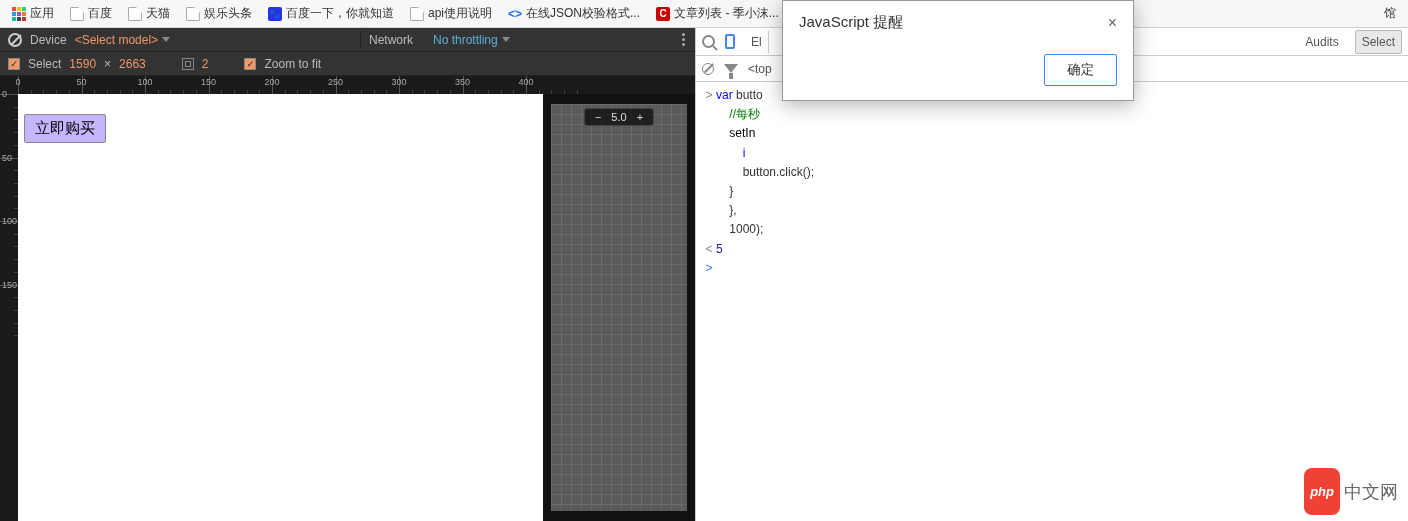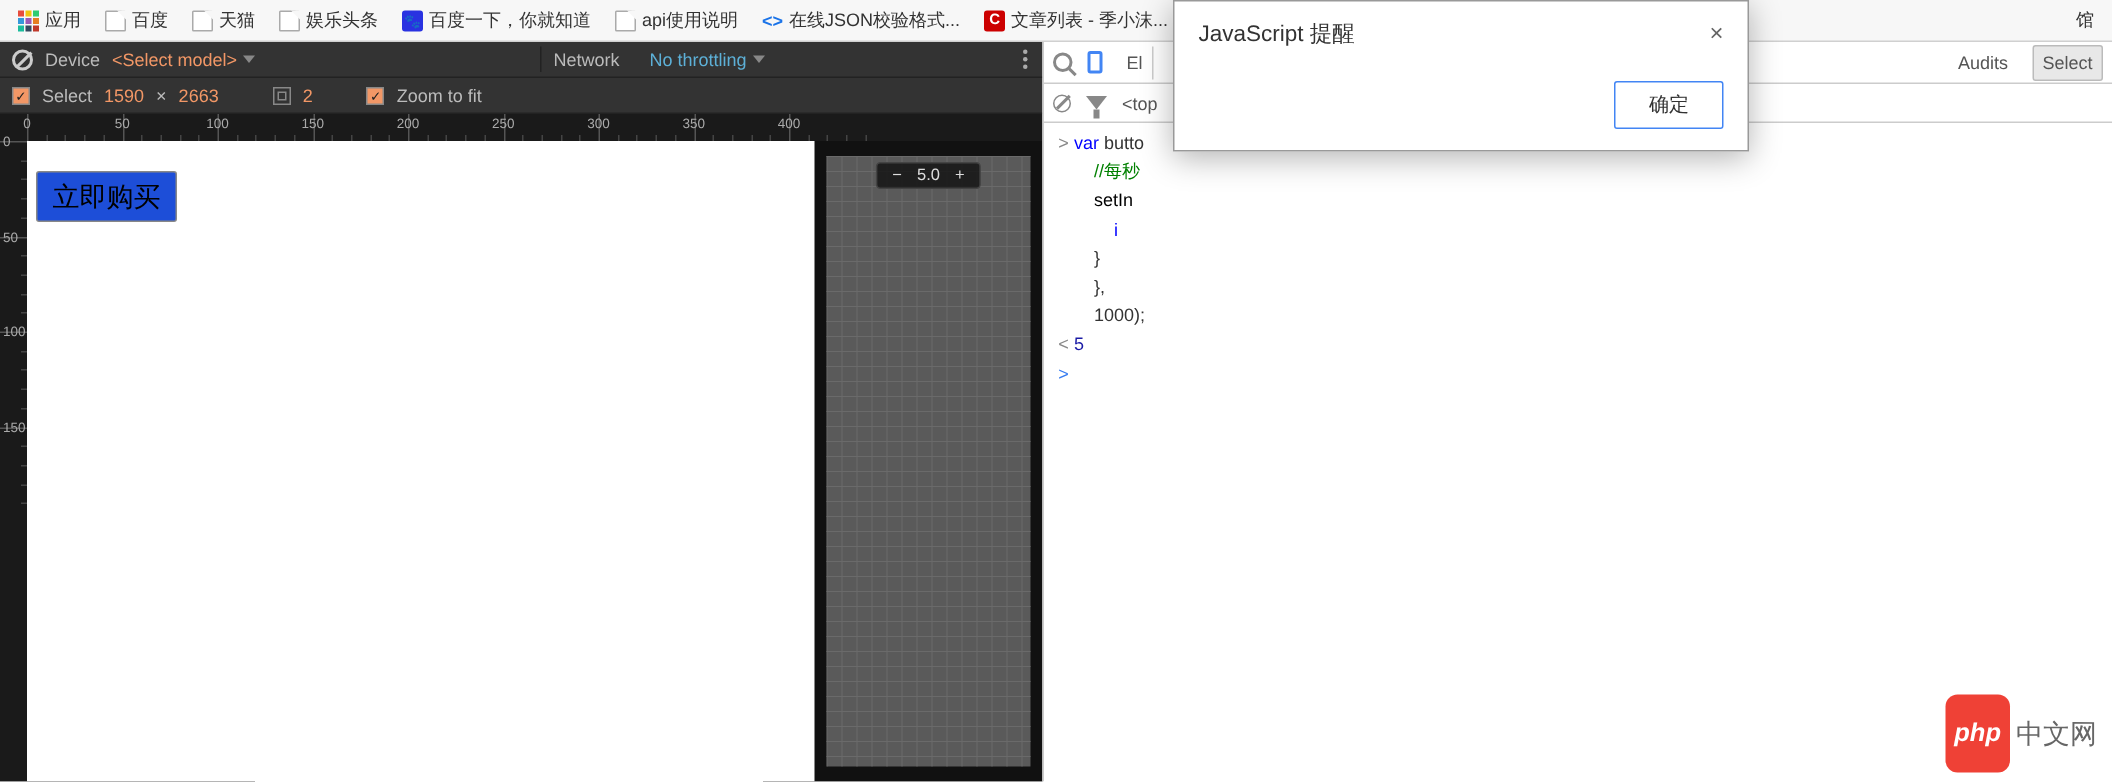--- a/index.html
+++ b/index.html
@@ -47,21 +47,21 @@
   .h-ruler .minor { position:absolute; bottom:0; height:4px; width:1px; background:#444; }
   .v-ruler { position:absolute; top:66px; left:0; width:18px; bottom:0; background:#1a1a1a; }
   .v-ruler .tick { position:absolute; left:0; right:0; height:1px; background:#555; }
   .v-ruler .tick-lbl { position:absolute; left:2px; font-size:9px; color:#aaa; transform:translateY(-50%); }
   .v-ruler .minor { position:absolute; right:0; width:4px; height:1px; background:#444; }
   
   
   .page-area { position:absolute; top:66px; left:18px; right:0; bottom:0; background:#111; display:flex; }
   .page-white { width:525px; background:#fff; padding:20px 6px; }
   .yellow-h { background:yellow; font-size:28px; font-family:"SimSun",serif; padding:2px 4px; margin-bottom:30px; }
-  .buy-btn { font-size:18px; font-family:Liberation Serif, serif; padding:4px 10px; background:#1d4ed8; border:1px solid #888; border-radius:2px; cursor:pointer; }
+  .buy-btn { font-size:15px; font-family:Liberation Serif, serif; padding:4px 10px; background:#c4b5fd; border:1px solid #888; border-radius:2px; cursor:pointer; }
   .grid-zone { flex:1; background-color:#5a5a5a; background-image:linear-gradient(#6a6a6a 1px,transparent 1px),linear-gradient(90deg,#6a6a6a 1px,transparent 1px); background-size:10px 10px; position:relative; margin:10px 8px; }
   .zoom-ctrls { position:absolute; top:4px; left:50%; transform:translateX(-50%); display:flex; align-items:center; gap:6px; background:rgba(20,20,20,0.85); border:1px solid #444; border-radius:3px; padding:2px 6px; color:#ddd; font-size:11px; }
   .zoom-ctrls .btn { cursor:pointer; padding:0 4px; }
 
   
   .dev-right { flex:1; background:#fff; position:relative; border-left:1px solid #ccc; }
   .dr-toolbar { height:28px; border-bottom:1px solid #ccc; display:flex; align-items:center; padding:0 6px; gap:10px; }
   .mag-icon { width:13px;height:13px;border:2px solid #888;border-radius:50%;position:relative; }
   .mag-icon::after{content:"";position:absolute;width:2px;height:6px;background:#888;bottom:-5px;right:-3px;transform:rotate(-45deg);}
   .phone-icon { width:10px;height:15px;border:2px solid #4285f4;border-radius:2px;position:relative; }
@@ -75,30 +75,30 @@
   
   .console-body { font-family:Consolas,Monaco,monospace; font-size:12px; padding:4px 0; line-height:1.6; }
   .cline { display:flex; padding:0 6px; }
   .gutter { width:14px; color:#888; flex-shrink:0; text-align:center; }
   .code { white-space:pre; }
   .kw { color:#0000ff; }
   .cmt { color:#008000; }
   .fn { color:#000; }
   
   
-  .alert-backdrop { position:absolute; top:0; left:782px; width:384px; background:#fff; border:1px solid #999; box-shadow:0 4px 20px rgba(0,0,0,0.3); z-index:100; }
+  .alert-backdrop { position:absolute; top:0; left:782px; width:352px; background:#fff; border:1px solid #999; box-shadow:0 4px 20px rgba(0,0,0,0.3); z-index:100; }
   .alert-title { display:flex; justify-content:space-between; align-items:center; padding:12px 16px; font-size:15px; }
   .alert-close { cursor:pointer; color:#666; font-size:16px; }
   .alert-msg { padding:4px 16px 20px 16px; color:#555; }
   .alert-actions { display:flex; justify-content:flex-end; padding:10px 16px 14px; }
   .alert-ok { padding:6px 22px; background:#fff; border:1px solid #4285f4; color:#333; cursor:pointer; border-radius:2px; }
 
   
   .watermark { position:absolute; bottom:6px; right:10px; display:flex; align-items:center; gap:4px; font-size:18px; color:#666; z-index:50;}
-  .wm-badge { background:#ef4136; color:#fff; font-style:italic; font-weight:bold; padding:16px 6px; border-radius:8px; font-size:17px;}
+  .wm-badge { background:#ef4136; color:#fff; font-style:italic; font-weight:bold; padding:16px 6px; border-radius:8px; font-size:13px;}
   
   .dots-icon{display:flex;flex-direction:column;gap:2px;cursor:pointer;padding:2px;}
   .dots-icon i{width:3px;height:3px;background:#aaa;border-radius:50%;}
 </style>
 </head>
 <body>
 
 <div class="bookmarks">
   <div class="bm-item">
     <span class="apps-icon">
@@ -315,20 +315,24 @@
       <div class="cline">
           <span class="gutter"></span>
           <span class="code">    <span class="fn">setIn</span></span>
         </div>
       <div class="cline">
           <span class="gutter"></span>
           <span class="code">        <span class="kw">i</span></span>
         </div>
       <div class="cline">
           <span class="gutter"></span>
+          <span class="code">        button.click();</span>
+        </div>
+      <div class="cline">
+          <span class="gutter"></span>
           <span class="code">    }</span>
         </div>
       <div class="cline">
           <span class="gutter"></span>
           <span class="code">    <span>},</span></span>
         </div>
       <div class="cline">
           <span class="gutter"></span>
           <span class="code">    <span>1000);</span></span>
         </div>

